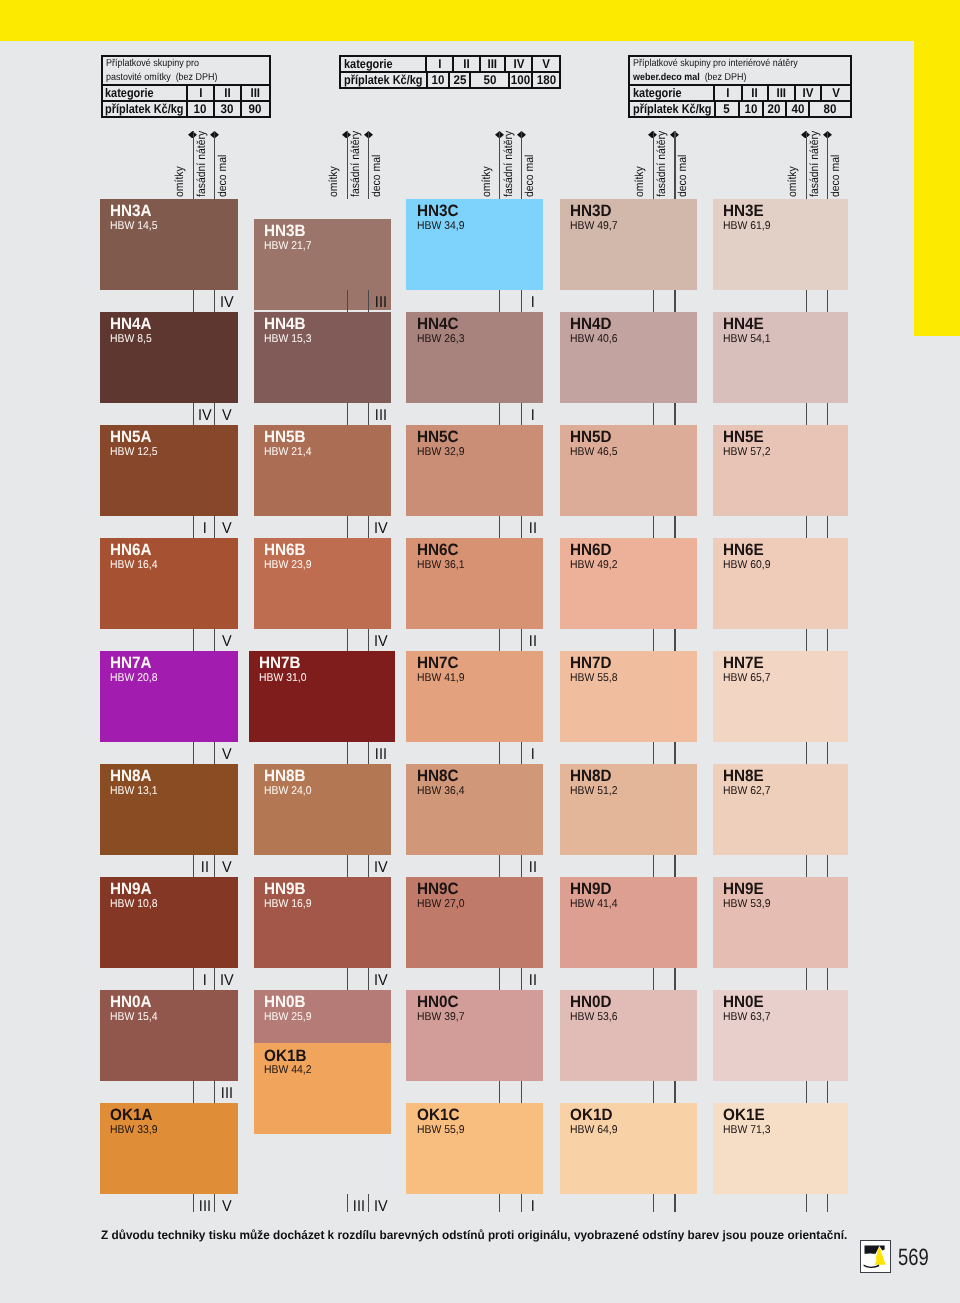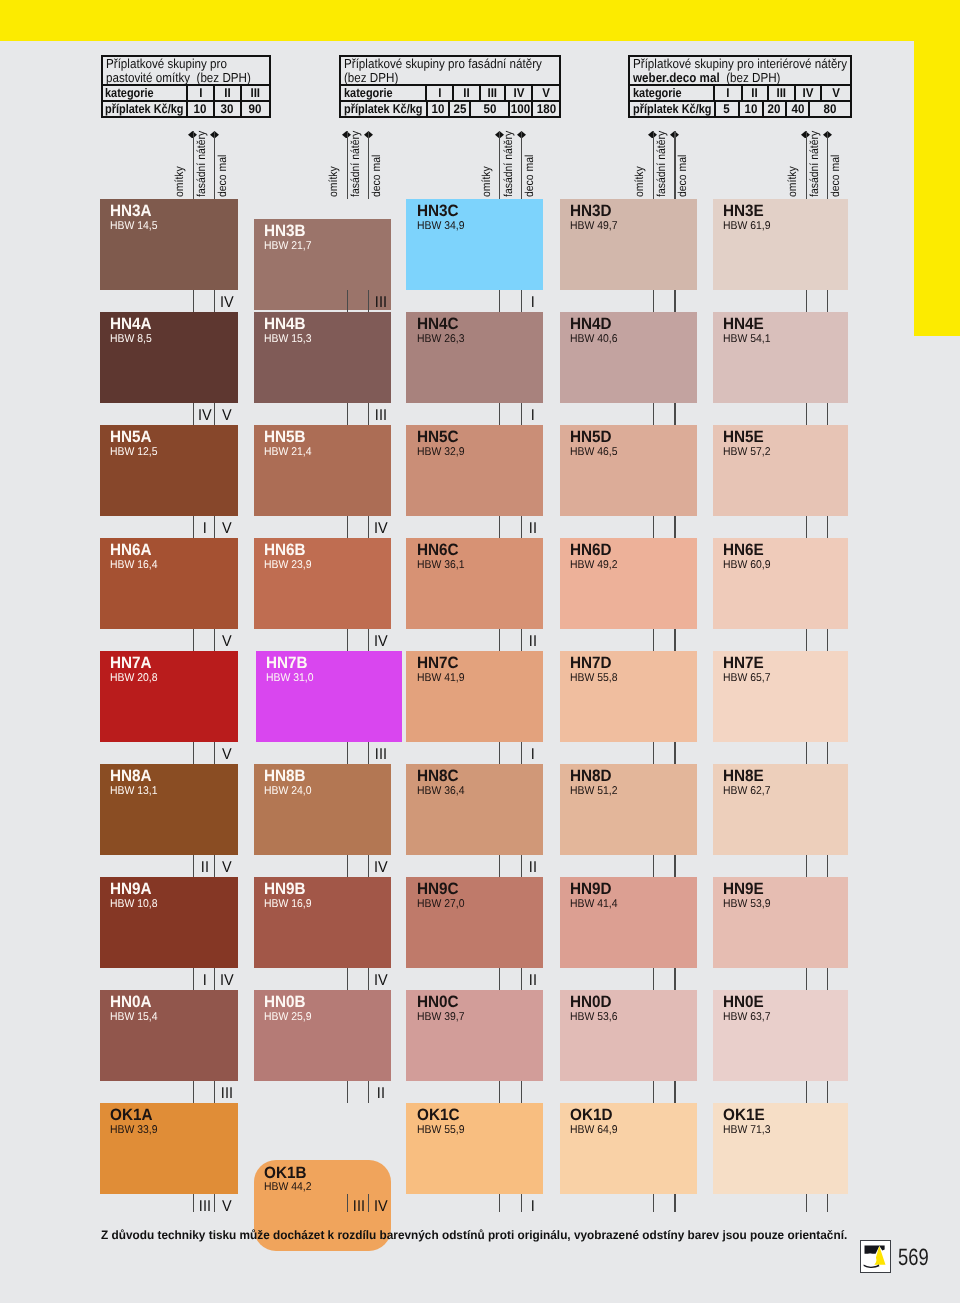--- a/index.html
+++ b/index.html
@@ -4,21 +4,21 @@
 <style>
   html,body{margin:0;padding:0;}
   body{width:960px;height:1303px;background:#e7e8ea;position:relative;overflow:hidden;
        font-family:"Liberation Sans",sans-serif;
        -webkit-font-smoothing:antialiased;text-rendering:geometricPrecision;}
   #stage{position:absolute;left:0;top:0;width:960px;height:1303px;}
   .yellow-top{position:absolute;left:0;top:0;width:960px;height:41px;background:#fceb00;}
   .yellow-side{position:absolute;left:914px;top:41px;width:46px;height:295px;background:#fceb00;}
 
   .ptable{position:absolute;border:2px solid #111;background:#e7e8ea;box-sizing:border-box;}
-  .ptitle{padding:0 4px 0 3.2px;font-size:13px;line-height:14px;color:#111;
+  .ptitle{padding:0 4px 0 3.2px;font-size:10px;line-height:14px;color:#111;
           border-bottom:2px solid #111;white-space:pre;height:29.7px;box-sizing:border-box;}
   .ptitle .tline{display:block;transform:scaleX(0.895);transform-origin:left center;height:13.85px;}
   .ptitle b{font-weight:bold;}
   .trow{display:flex;border-bottom:2px solid #111;}
   .trow.last{border-bottom:none;}
   .tlab{font-size:12.6px;font-weight:bold;color:#111;padding:0 0 0 2.7px;box-sizing:border-box;
         white-space:nowrap;line-height:14px;height:14px;border-radius:6px;}
   .tlab>span{display:inline-block;transform:scaleX(0.87);transform-origin:left center;}
   .tcell{border-left:2px solid #111;text-align:center;font-size:12.6px;font-weight:bold;
          padding:0;box-sizing:border-box;color:#111;line-height:14px;height:14px;}
@@ -64,21 +64,20 @@
           <div class="tcell" style="width: 29.3px;"><span>III</span></div>
         </div>
         <div class="trow last">
           <div class="tlab" style="width: 83.2px;"><span>příplatek Kč/kg</span></div>
           <div class="tcell" style="width: 27.4px;"><span>10</span></div>
           <div class="tcell" style="width: 26.6px;"><span>30</span></div>
           <div class="tcell" style="width: 29.3px;"><span>90</span></div>
         </div>
       </div>
       <div class="ptable" style="left: 339.2px; top: 54.7px; width: 221.5px;">
-        <div class="ptitle"><div class="tline">Příplatkové skupiny pro fasádní nátěry</div><div class="tline"><span>(bez DPH)</span></div></div>
         <div class="trow">
           <div class="tlab" style="width: 84.4px;"><span>kategorie</span></div>
           <div class="tcell" style="width: 27.8px;"><span>I</span></div>
           <div class="tcell" style="width: 26.6px;"><span>II</span></div>
           <div class="tcell" style="width: 25.9px;"><span>III</span></div>
           <div class="tcell" style="width: 27.1px;"><span>IV</span></div>
           <div class="tcell" style="width: 27.7px;"><span>V</span></div>
         </div>
         <div class="trow last">
           <div class="tlab" style="width: 84.4px;"><span>příplatek Kč/kg</span></div>
@@ -292,25 +291,25 @@
       <div class="mline" style="left: 346.5px; top: 628.8px; height: 22px;"></div>
       <div class="mline" style="left: 368.3px; top: 628.8px; height: 22px;"></div>
       <div class="rn" style="left: 369.6px; width: 21.8px; top: 633.6px;">IV</div>
       <div class="mline" style="left: 499.3px; top: 628.8px; height: 22px;"></div>
       <div class="mline" style="left: 521.1px; top: 628.8px; height: 22px;"></div>
       <div class="rn" style="left: 522.4px; width: 21.8px; top: 633.6px;">II</div>
       <div class="mline" style="left: 652.6px; top: 628.8px; height: 22px;"></div>
       <div class="mline" style="left: 674.4px; top: 628.8px; height: 22px;"></div>
       <div class="mline" style="left: 805.5px; top: 628.8px; height: 22px;"></div>
       <div class="mline" style="left: 827.3px; top: 628.8px; height: 22px;"></div>
-      <div class="sw" style="left: 99.5px; top: 650.8px; width: 138.5px; background: #b91c1c;">
+      <div class="sw" style="left: 99.5px; top: 650.8px; width: 138.5px; background: #a21caf;">
         <div class="code lt">HN7A</div>
         <div class="hbw lt">HBW 20,8</div>
       </div>
-      <div class="sw" style="left: 256px; top: 650.8px; width: 146px; background: #d946ef;">
+      <div class="sw" style="left: 249px; top: 650.8px; width: 146px; background: #7f1d1d;">
         <div class="code lt">HN7B</div>
         <div class="hbw lt">HBW 31,0</div>
       </div>
       <div class="sw" style="left: 406.3px; top: 650.8px; width: 136.4px; background: rgb(227, 162, 125);">
         <div class="code dk">HN7C</div>
         <div class="hbw dk">HBW 41,9</div>
       </div>
       <div class="sw" style="left: 559.6px; top: 650.8px; width: 137px; background: rgb(240, 190, 159);">
         <div class="code dk">HN7D</div>
         <div class="hbw dk">HBW 55,8</div>
@@ -429,21 +428,21 @@
       <div class="mline" style="left: 499.3px; top: 1080.8px; height: 22px;"></div>
       <div class="mline" style="left: 521.1px; top: 1080.8px; height: 22px;"></div>
       <div class="mline" style="left: 652.6px; top: 1080.8px; height: 22px;"></div>
       <div class="mline" style="left: 674.4px; top: 1080.8px; height: 22px;"></div>
       <div class="mline" style="left: 805.5px; top: 1080.8px; height: 22px;"></div>
       <div class="mline" style="left: 827.3px; top: 1080.8px; height: 22px;"></div>
       <div class="sw" style="left: 99.5px; top: 1102.8px; width: 138.5px; background: rgb(224, 141, 55);">
         <div class="code dk">OK1A</div>
         <div class="hbw dk">HBW 33,9</div>
       </div>
-      <div class="sw" style="left: 253.5px; top: 1160px; width: 137px; background: rgb(240, 164, 92); border-radius: 22px;">
+      <div class="sw" style="left: 253.5px; top: 1043px; width: 137px; background: rgb(240, 164, 92);">
         <div class="code dk">OK1B</div>
         <div class="hbw dk">HBW 44,2</div>
       </div>
       <div class="sw" style="left: 406.3px; top: 1102.8px; width: 136.4px; background: rgb(248, 190, 128);">
         <div class="code dk">OK1C</div>
         <div class="hbw dk">HBW 55,9</div>
       </div>
       <div class="sw" style="left: 559.6px; top: 1102.8px; width: 137px; background: rgb(249, 209, 166);">
         <div class="code dk">OK1D</div>
         <div class="hbw dk">HBW 64,9</div>

